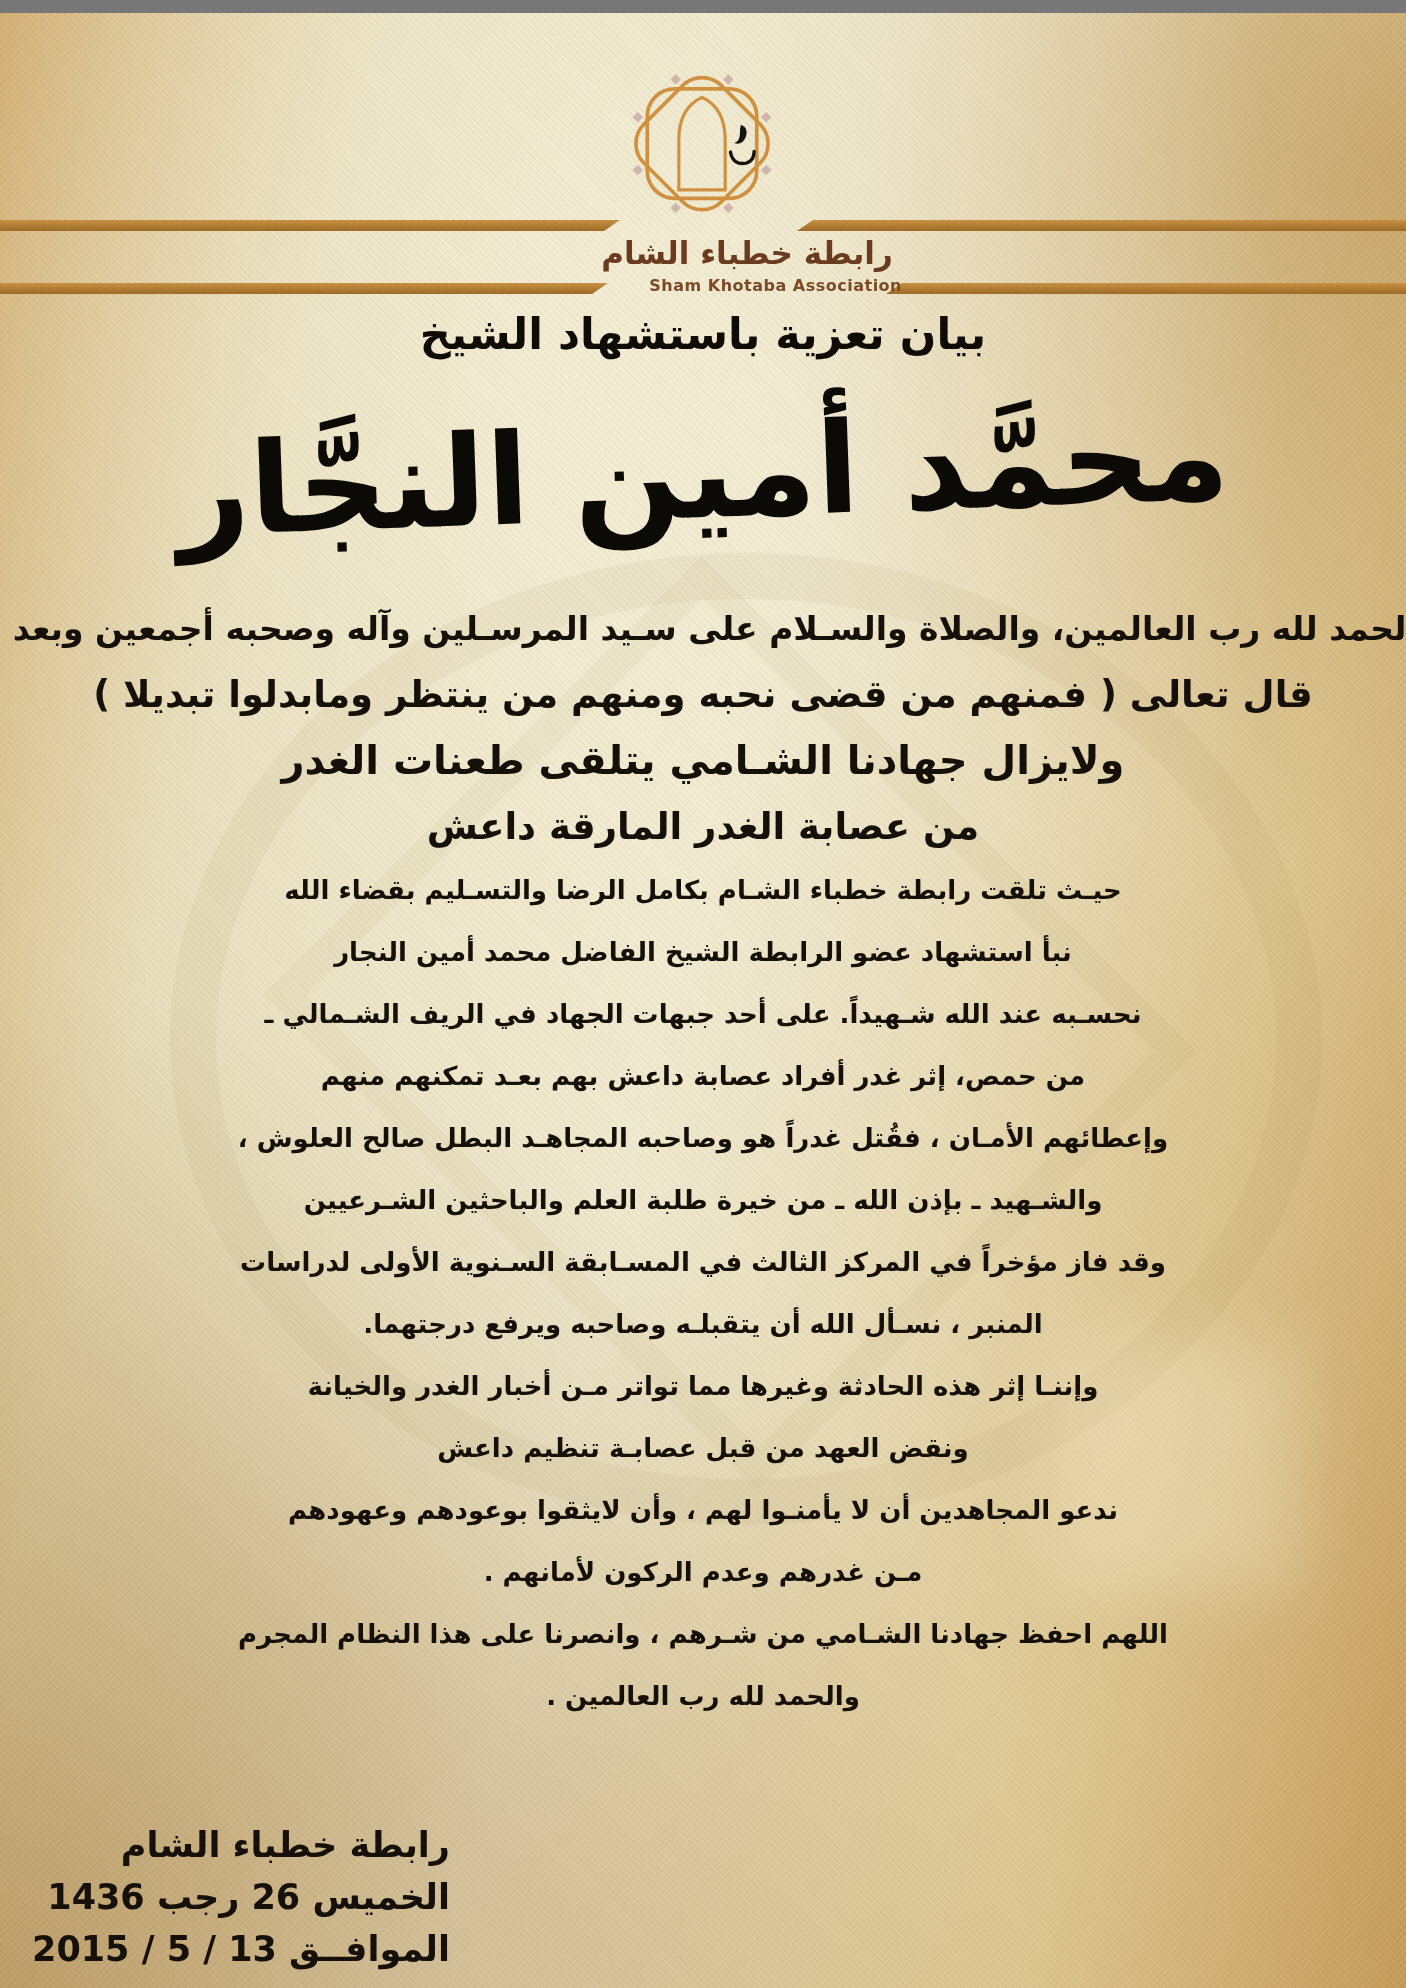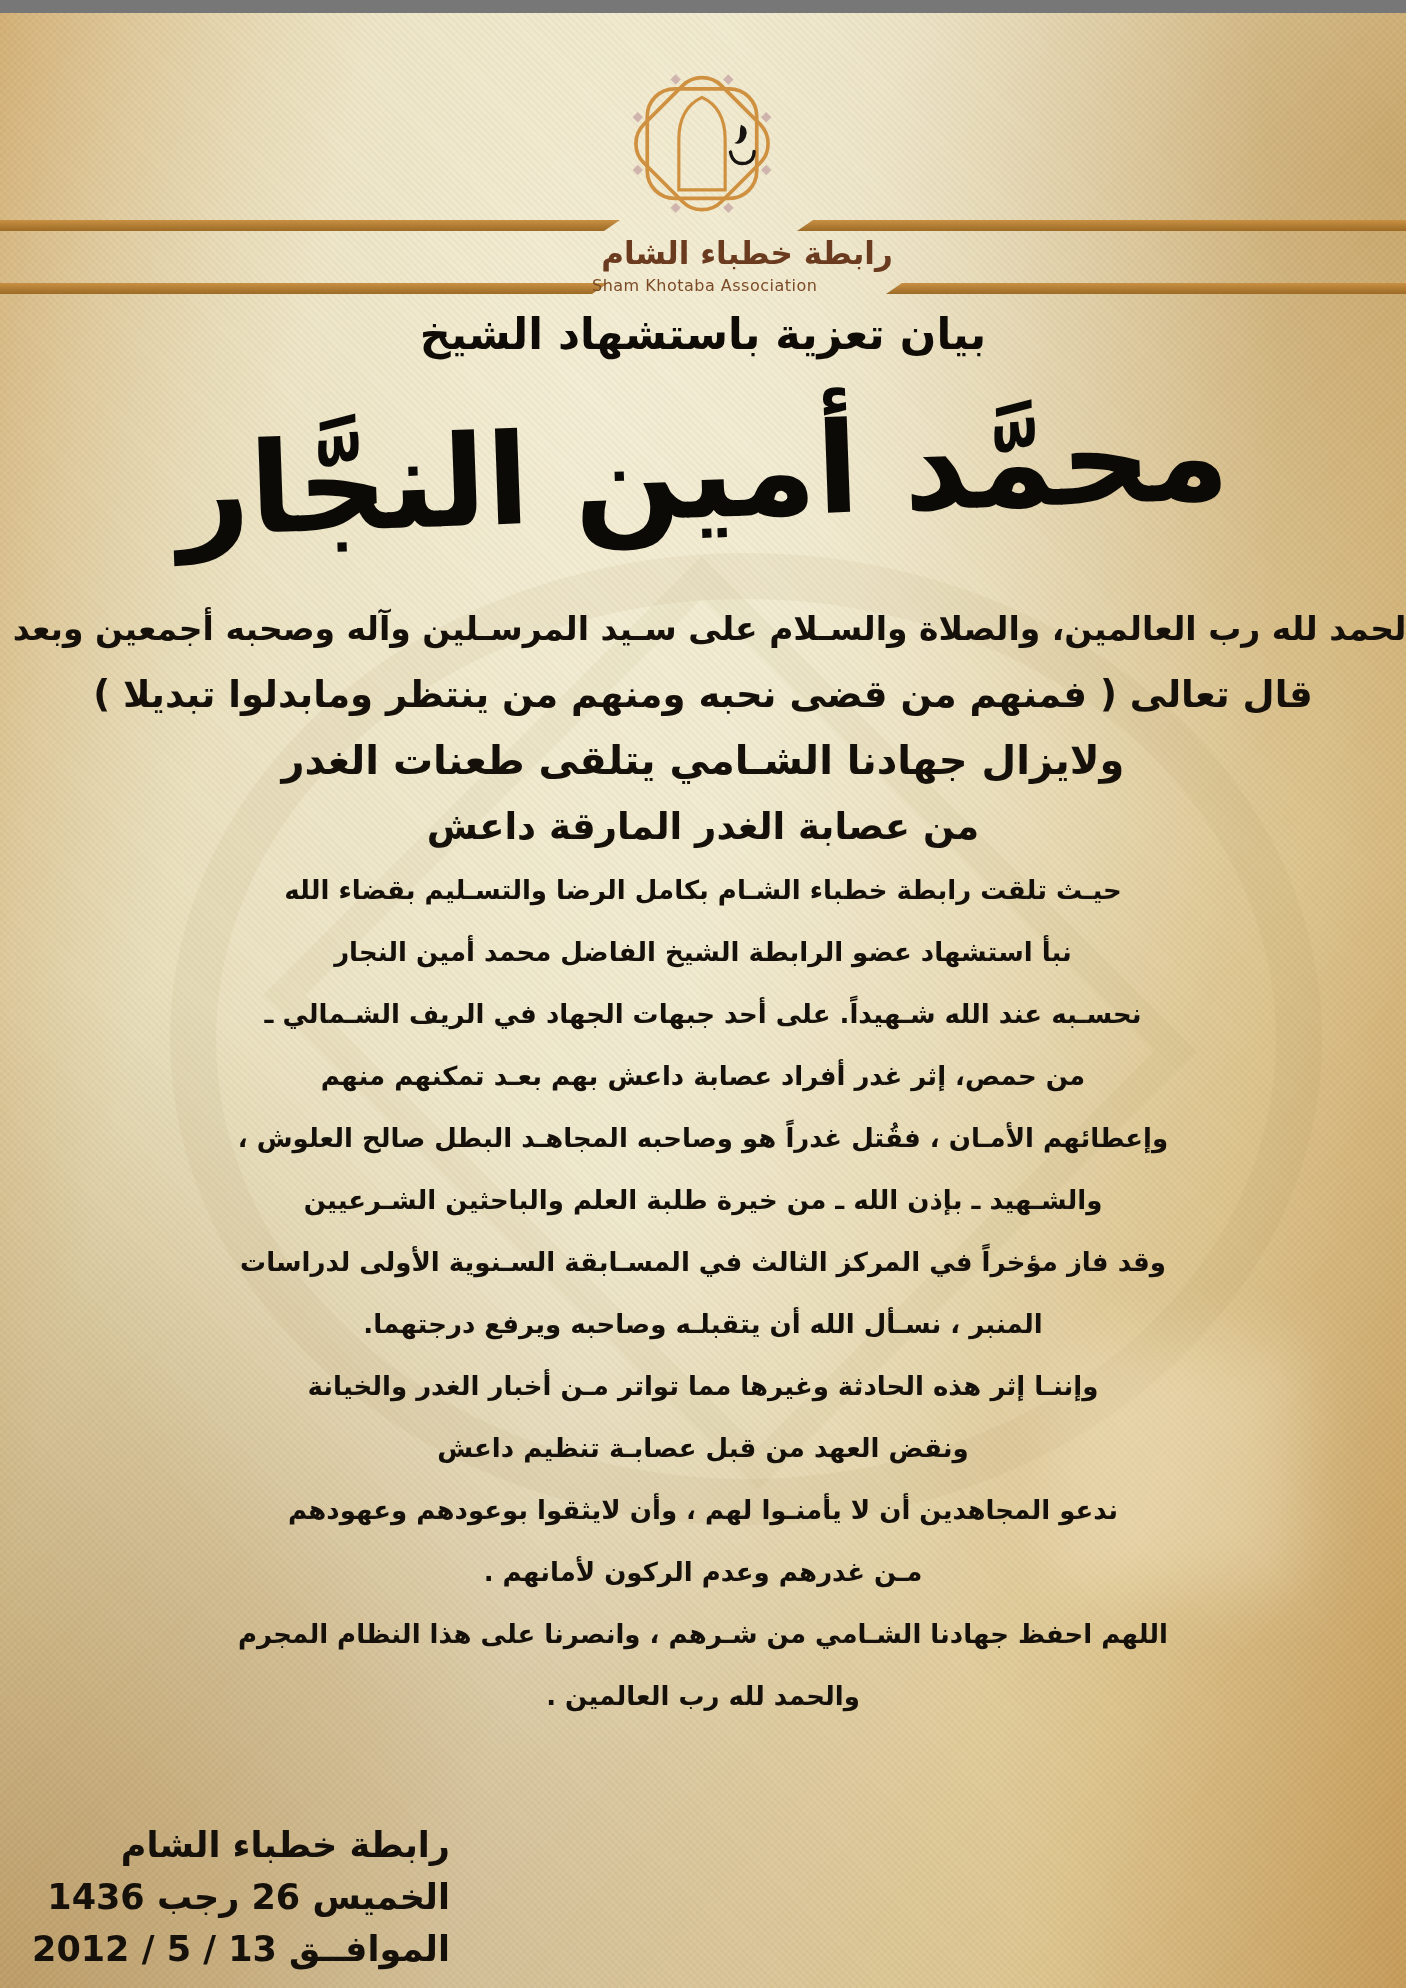--- a/index.html
+++ b/index.html
@@ -28,22 +28,22 @@
   .r2r{top:270px;left:886px;width:520px;}
   
   .logo-orn{position:absolute;top:38px;left:610px;width:184px;height:200px;}
   .logo-ar{
     position:absolute;top:222px;left:592px;width:310px;
     text-align:center;direction:rtl;
     font-size:31px;font-weight:bold;color:#6b3b1f;letter-spacing:0;
   }
   .logo-en{
     position:absolute;top:263px;left:592px;width:310px;
-    text-align:left;
-    font-size:16px;font-weight:normal;color:#7b4a26;letter-spacing:.5px;
+    text-align:right;
+    font-size:16px;font-weight:bold;color:#7b4a26;letter-spacing:.5px;
   }
   
   .wm1{position:absolute;top:540px;left:170px;width:1060px;height:880px;
        border:46px solid rgba(160,128,66,.07);border-radius:50%;}
   .wm2{position:absolute;top:700px;left:380px;width:640px;height:560px;
        border:30px solid rgba(160,128,66,.06);transform:rotate(45deg);}
   .wm3{position:absolute;top:1330px;left:1050px;width:250px;height:250px;
        background:rgba(255,248,225,.28);filter:blur(34px);}
   
   .doc-title{
@@ -135,16 +135,16 @@
     <div class="bline l-main">ونقض العهد من قبل عصابـة تنظيم داعش</div>
     <div class="bline l-main">ندعو المجاهدين أن لا يأمنـوا لهم ، وأن لايثقوا بوعودهم وعهودهم</div>
     <div class="bline l-main">مـن غدرهم وعدم الركون لأمانهم .</div>
     <div class="bline l-main">اللهم احفظ جهادنا الشـامي من شـرهم ، وانصرنا على هذا النظام المجرم</div>
     <div class="bline l-main">والحمد لله رب العالمين .</div>
   </div>
 
   <div class="footer">
     <div>رابطة خطباء الشام</div>
     <div>الخميس 26 رجب 1436</div>
-    <div>الموافــق  13 / 5 / 2012</div>
+    <div>الموافــق  13 / 5 / 2015</div>
   </div>
 
 </div>
 
 </body></html>

